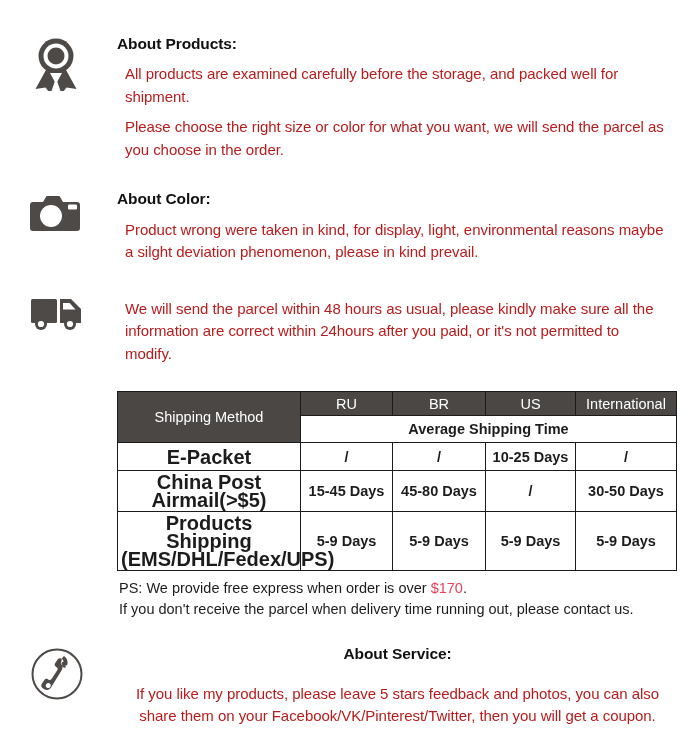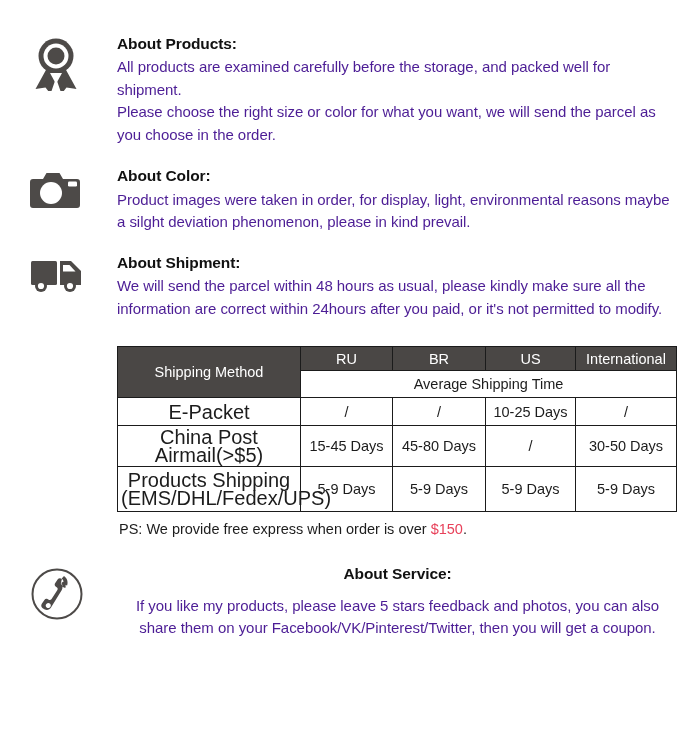--- a/index.html
+++ b/index.html
@@ -47,22 +47,22 @@
     font-size: 15.5px;
     font-weight: bold;
     color: #111111;
     line-height: 1.45;
     margin: 0 0 1px 0;
     letter-spacing: -0.1px;
   }
   .para {
     font-size: 15px;
     line-height: 22.5px;
-    color: #4c1d95;
-    margin: 0;
+    color: #b91c1c;
+    margin: 8px;
     letter-spacing: -0.05px;
   }
   .para + .para { margin-top: 0; }
 
   
   #sec-products { padding-top: 33px; }
   #sec-color    { padding-top: 19px; }
   #sec-shipment { padding-top: 18px; }
   #sec-service  { padding-top: 23px; text-align: center; }
 
@@ -79,21 +79,21 @@
     width: 559px;
     table-layout: fixed;
     font-size: 14.5px;
     margin-top: 26px;
   }
   table.ship td, table.ship th {
     border: 1px solid #1b1b1b;
     text-align: center;
     vertical-align: middle;
     padding: 2px 3px;
-    font-weight: normal;
+    font-weight: bold;
     color: #1c1c1c;
     line-height: 18px;
   }
   table.ship th.dark {
     background: #4a4745;
     color: #ffffff;
     font-weight: normal;
     font-size: 14.5px;
   }
   .col-method { width: 183px; }
@@ -153,40 +153,39 @@
       <span>
         <svg class="icon-svg" width="52" height="42" viewBox="0 0 52 42" xmlns="http://www.w3.org/2000/svg">
           <path d="M3 10 h10 l3.5 -6 h13 l3.5 6 h14 a3 3 0 0 1 3 3 v23 a3 3 0 0 1 -3 3 h-44 a3 3 0 0 1 -3 -3 v-23 a3 3 0 0 1 3 -3 z" fill="#4d4a48"></path>
           <circle cx="21" cy="24" r="11" fill="#ffffff"></circle>
           <rect x="38" y="12.5" width="9" height="5" rx="1.2" fill="#ffffff"></rect>
         </svg>
       </span>
     </div>
     <div class="body-col">
       <div class="heading">About Color:</div>
-      <p class="para">Product images were taken in order, for display, light, environmental reasons maybe a silght deviation phenomenon, please in kind prevail.</p>
+      <p class="para">Product wrong were taken in kind, for display, light, environmental reasons maybe a silght deviation phenomenon, please in kind prevail.</p>
     </div>
   </div>
 
   <div class="section" id="sec-shipment">
     <div class="icon-col">
       <span>
         <svg class="icon-svg" width="56" height="40" viewBox="0 0 56 40" xmlns="http://www.w3.org/2000/svg">
           <rect x="1" y="5" width="26" height="24" rx="1.5" fill="#4d4a48"></rect>
           <path d="M30 5 h11 l10 10 v14 h-21 z" fill="#4d4a48"></path>
           <path d="M33 9 h6.5 l6 6.5 h-12.5 z" fill="#ffffff"></path>
           <circle cx="11" cy="30" r="6" fill="#4d4a48"></circle>
           <circle cx="11" cy="30" r="3.1" fill="#ffffff"></circle>
           <circle cx="40" cy="30" r="6" fill="#4d4a48"></circle>
           <circle cx="40" cy="30" r="3.1" fill="#ffffff"></circle>
         </svg>
       </span>
     </div>
     <div class="body-col">
-      <div class="heading">About Shipment:</div>
       <p class="para">We will send the parcel within 48 hours as usual, please kindly make sure all the information are correct within 24hours after you paid, or it's not permitted to modify.</p>
 
       <div class="table-wrap">
         <table class="ship">
           <colgroup>
             <col class="col-method">
               <col class="col-ru">
               <col class="col-br">
               <col class="col-us">
               <col class="col-intl">
@@ -227,21 +226,22 @@
               <td class="val">5-9 Days</td>
               <td class="val">5-9 Days</td>
               <td class="val">5-9 Days</td>
               <td class="val">5-9 Days</td>
             </tr>
           </tbody>
         </table>
       </div>
 
       <div class="ps-block">
-        <p class="ps-line"><span>PS: We provide free express when order is over </span><span class="price">$150</span><span>.</span></p>
+        <p class="ps-line"><span>PS: We provide free express when order is over </span><span class="price">$170</span><span>.</span></p>
+        <p class="ps-line">If you don't receive the parcel when delivery time running out, please contact us.</p>
       </div>
     </div>
   </div>
 
   <div class="section" id="sec-service">
     <div class="icon-col">
       <span>
         <svg class="icon-svg" width="54" height="54" viewBox="0 0 54 54" xmlns="http://www.w3.org/2000/svg">
           <circle cx="27" cy="27" r="24.5" fill="none" stroke="#4d4a48" stroke-width="2"></circle>
           <path d="M34 9 c3.2 2.2 4.4 6.2 3.1 9.6 l-3.6 -1.3 c0.7 -2.1 0 -4.4 -1.8 -5.8 z" fill="#4d4a48"></path>

